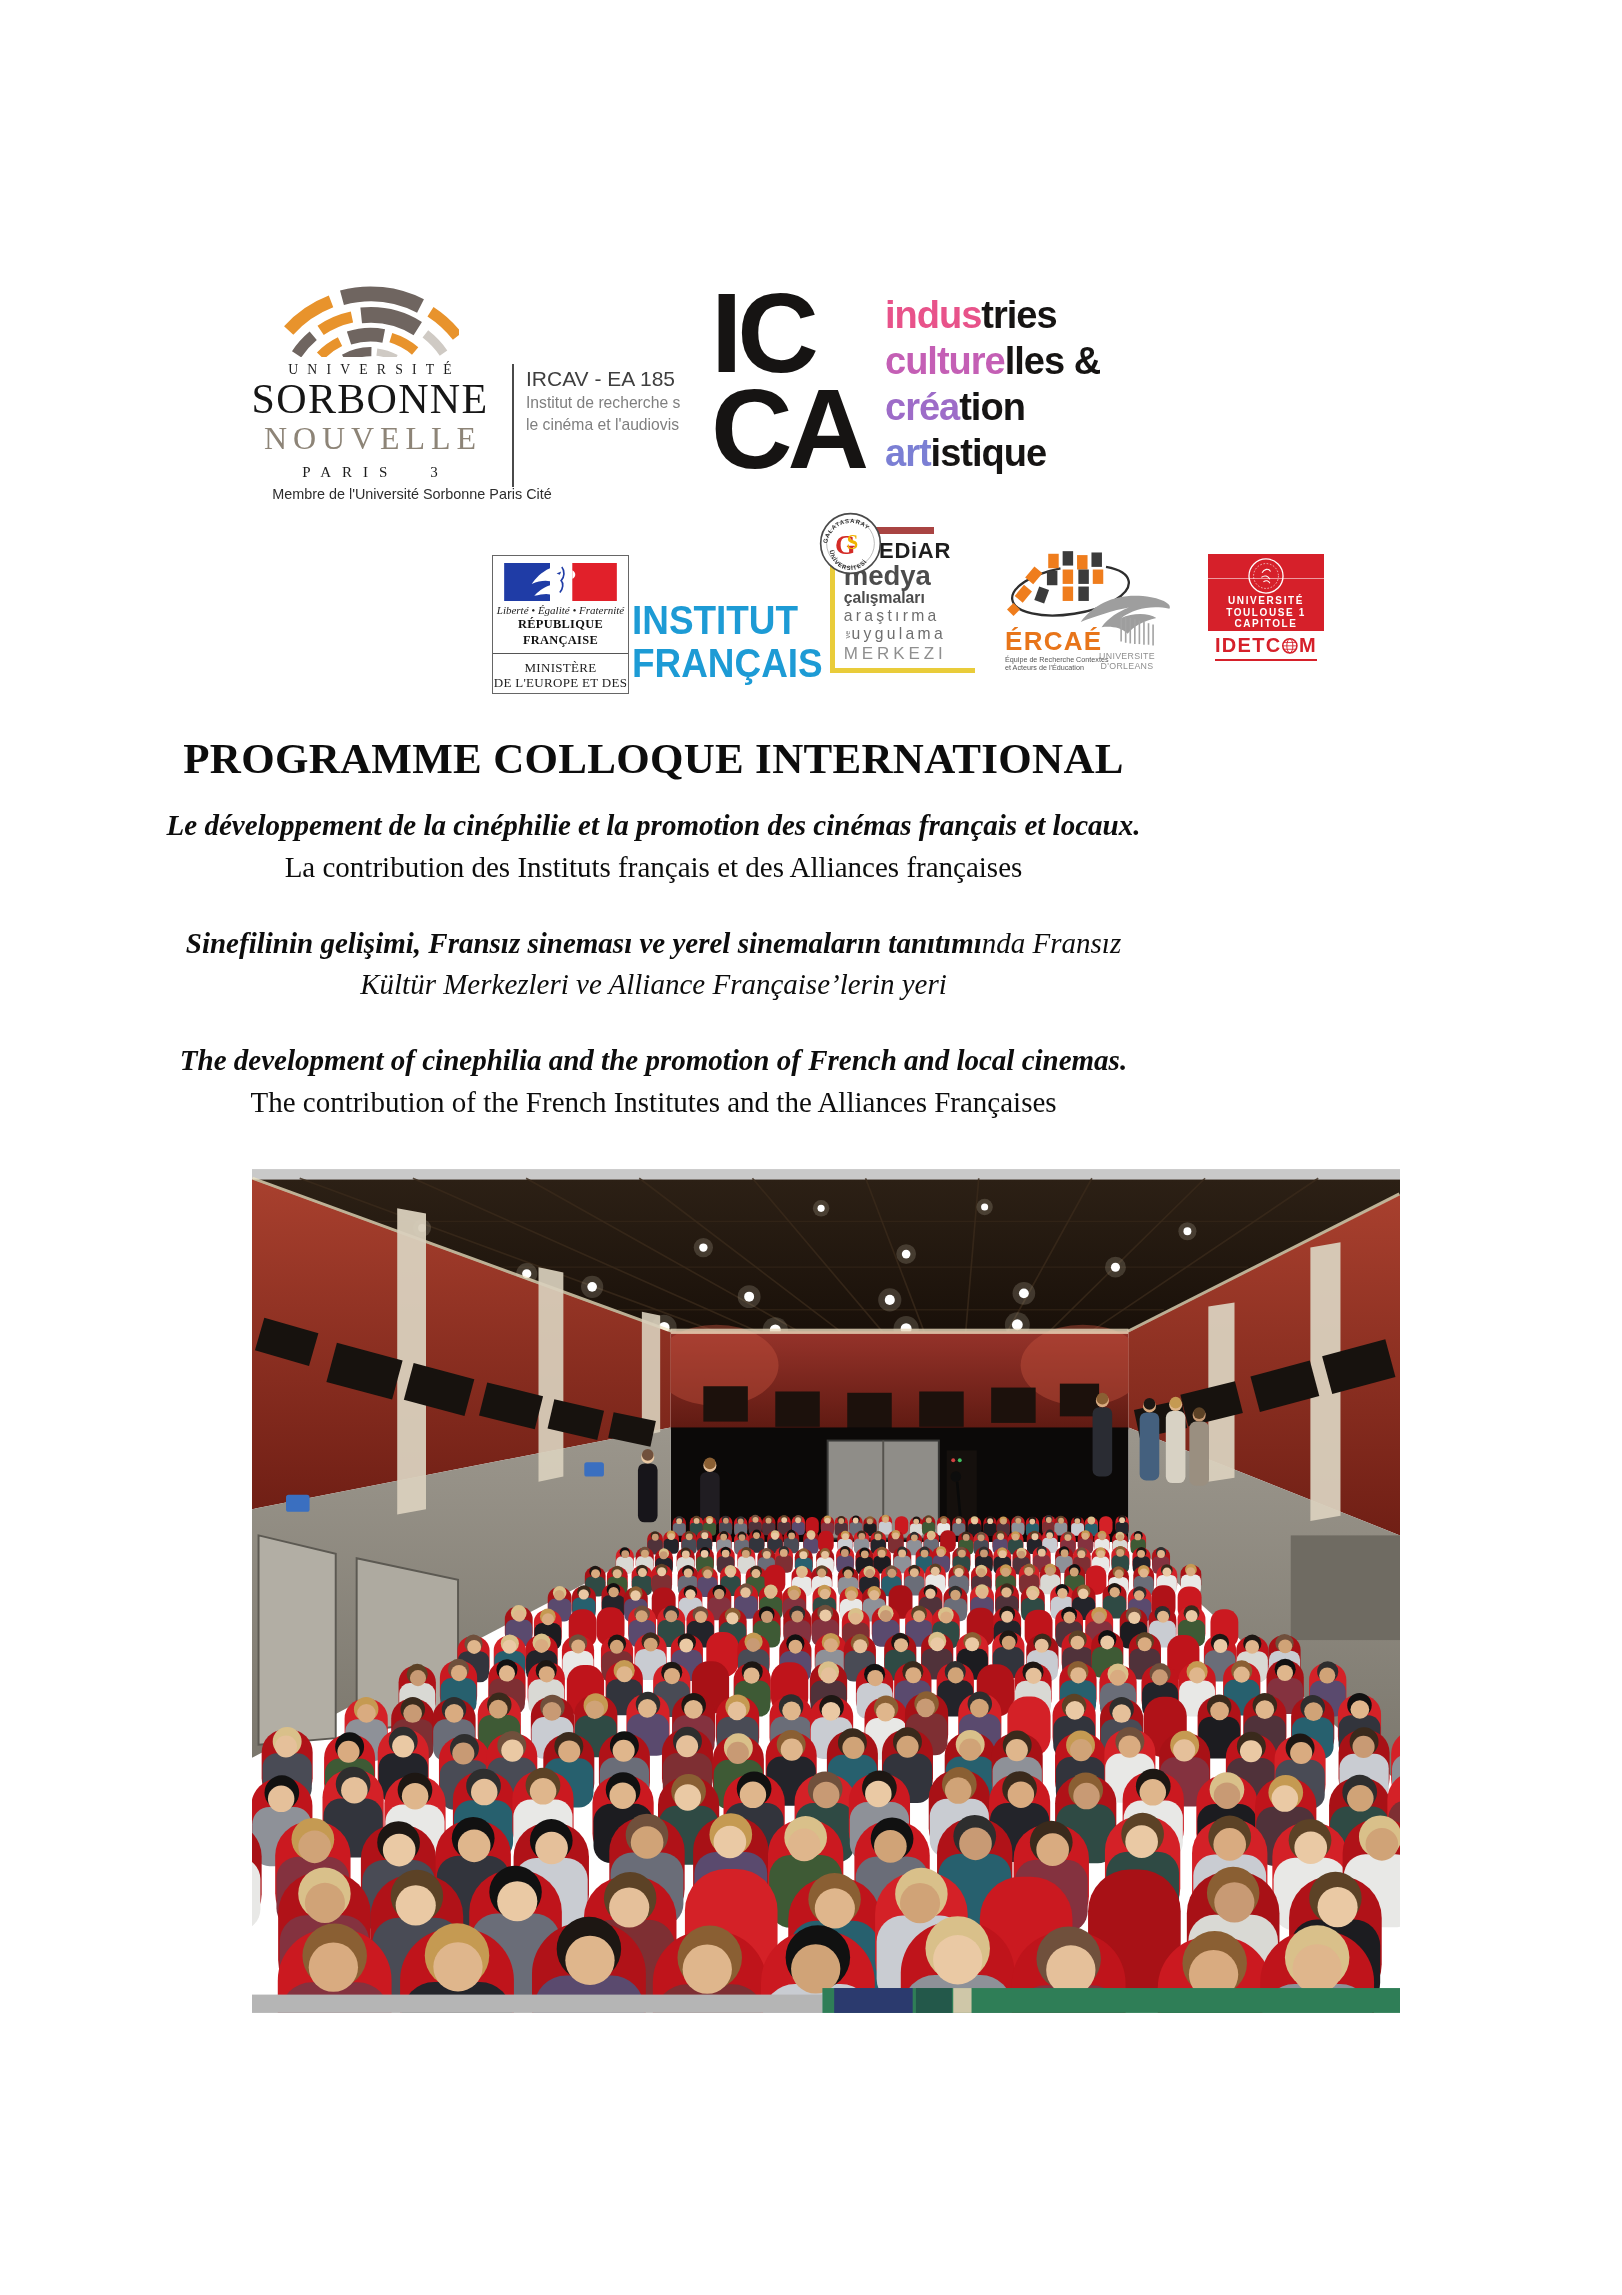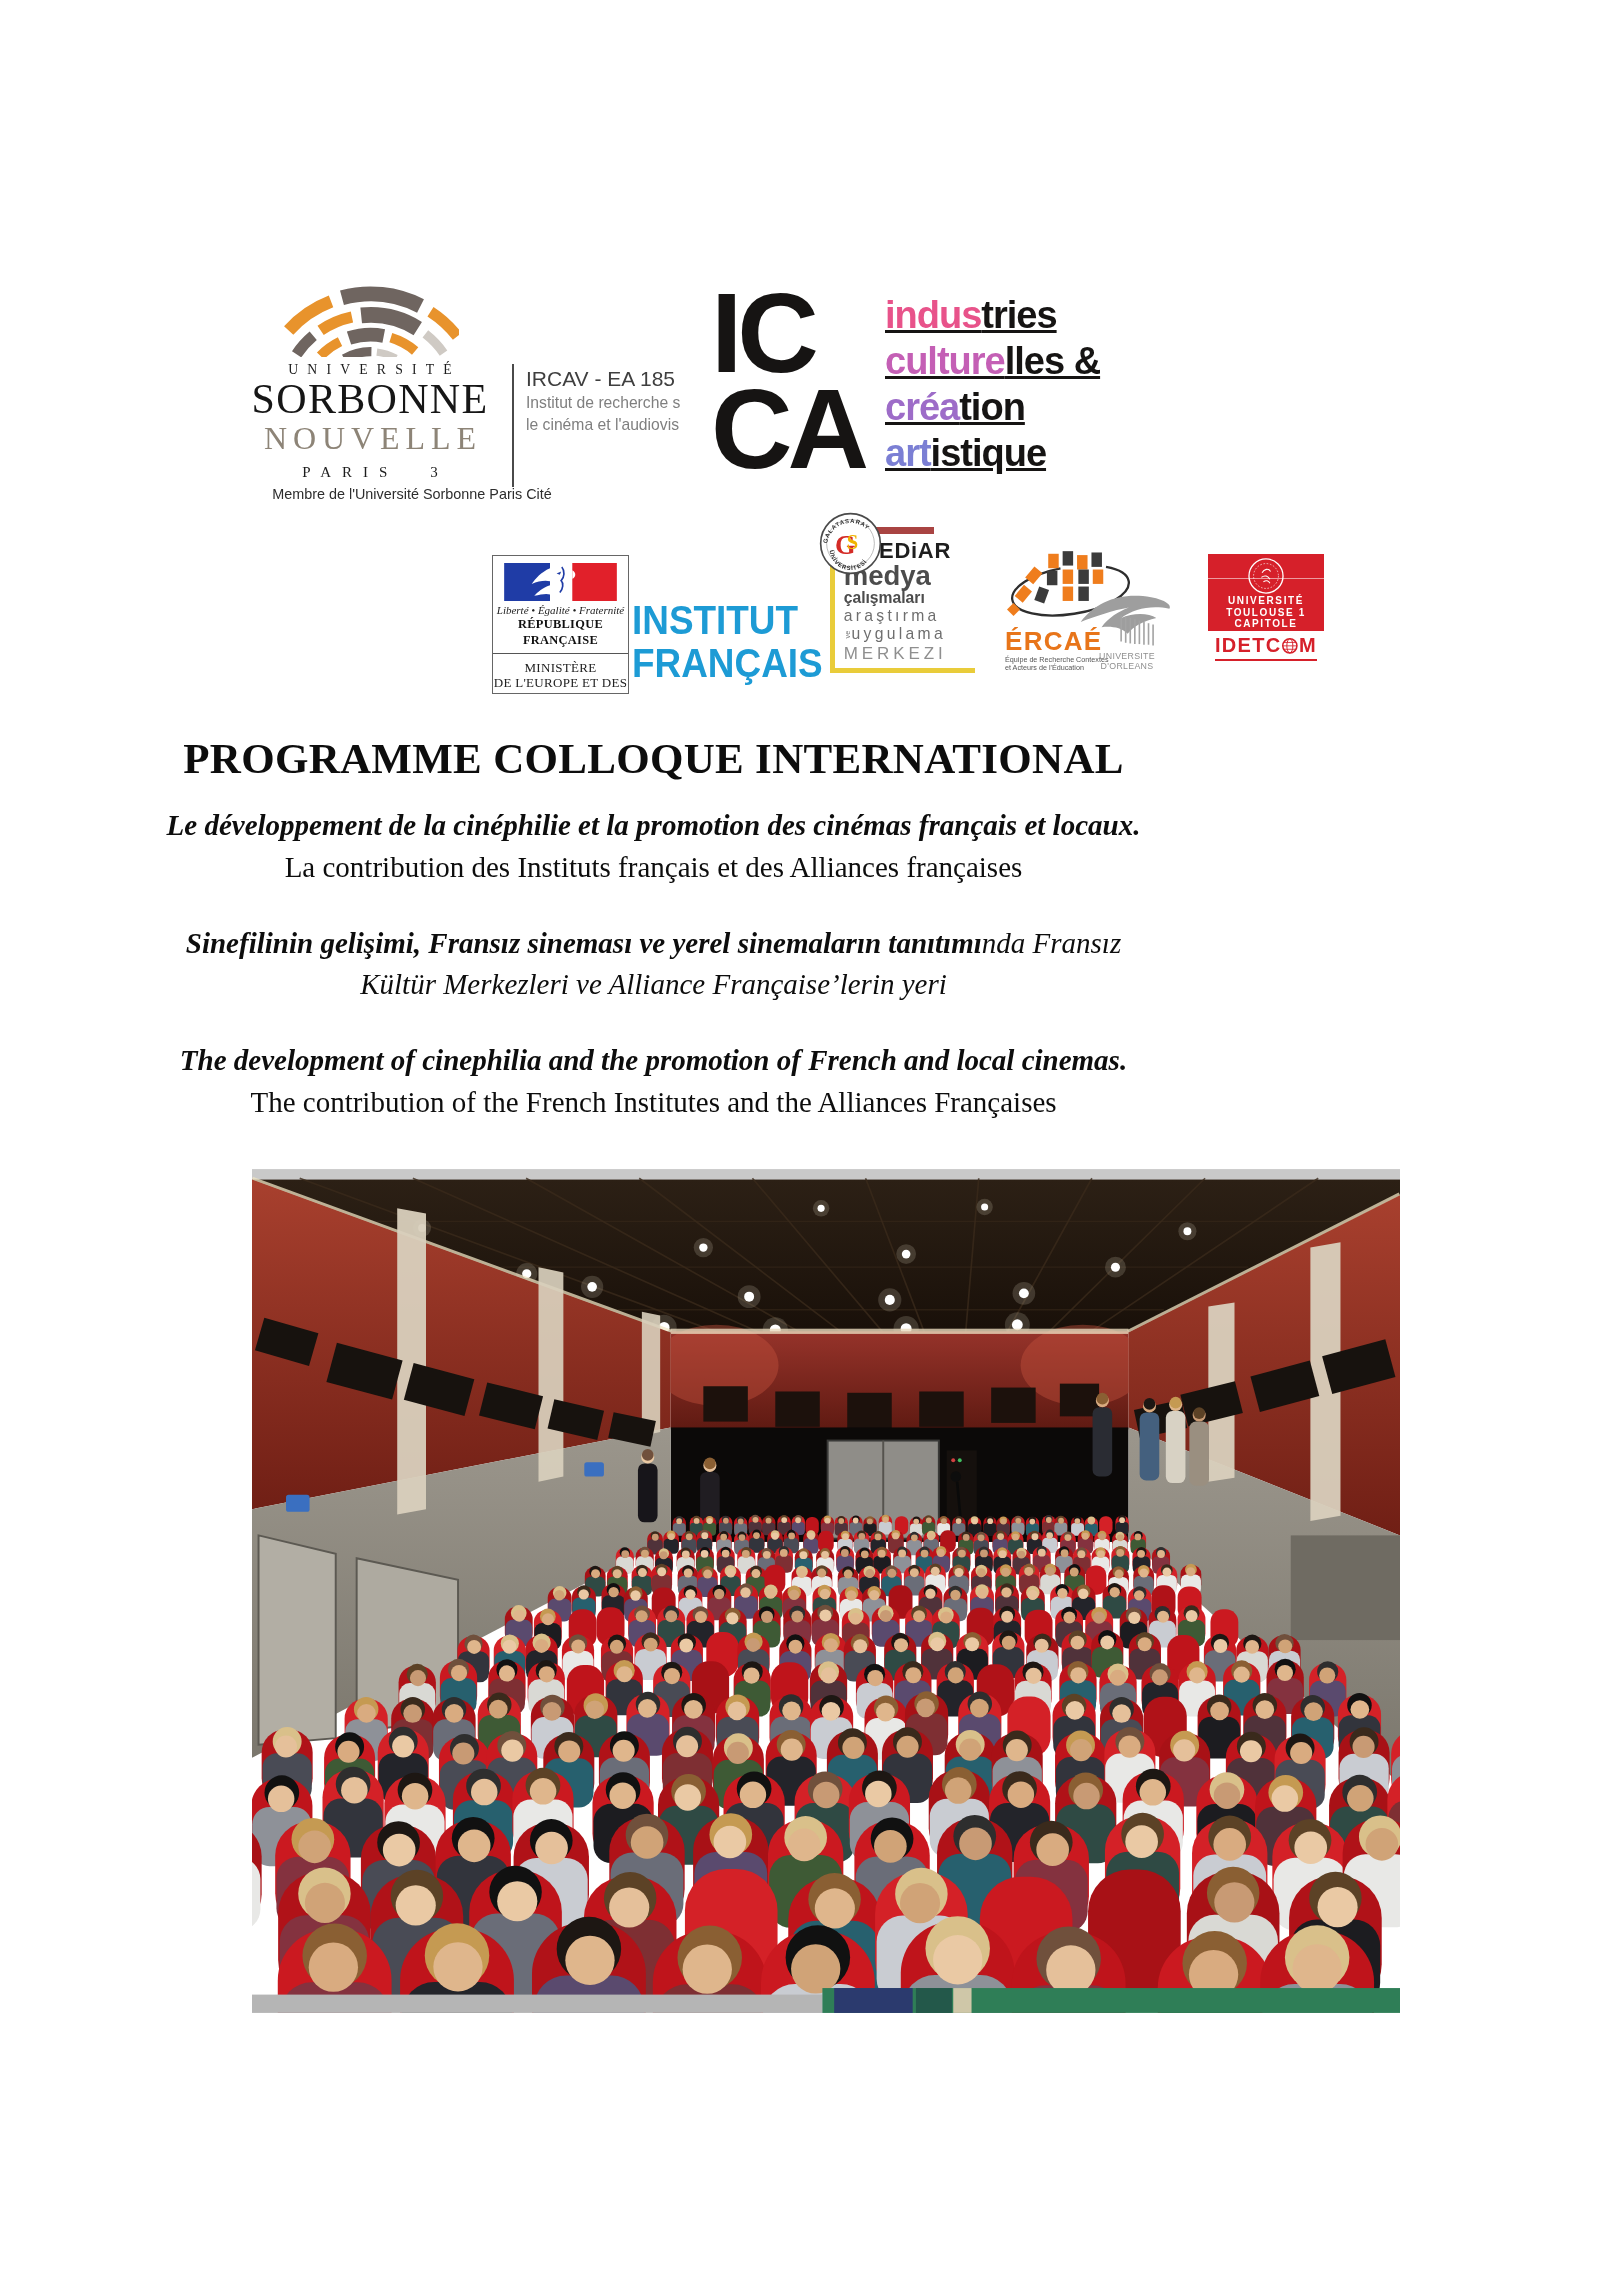--- a/index.html
+++ b/index.html
@@ -18,21 +18,21 @@
   .s-membre{left:258px;top:486px;width:308px;text-align:center;font-size:14.4px;color:#2d2d2d;}
   .ircav-div{left:512px;top:364px;width:2px;height:123px;background:#4a4a4a;}
   .ircav{left:526px;top:366px;width:178px;overflow:hidden;white-space:nowrap;}
   .ircav-l1{font-size:21px;line-height:26px;color:#3f3f3f;}
   .ircav-l23{font-size:15.7px;line-height:21.6px;color:#7f7f7f;}
 
   
   .icca-mono{left:711px;top:285px;font-family:"Liberation Sans",sans-serif;font-weight:800;
              font-size:113px;line-height:96px;letter-spacing:-5.2px;color:#161413;}
   .icca-lines{left:885px;top:292px;font-family:"Liberation Sans",sans-serif;font-weight:800;
-              font-size:38px;line-height:46px;letter-spacing:-1px;color:#161413;text-decoration:underline;}
+              font-size:38px;line-height:46px;letter-spacing:-1px;color:#161413;}
 
   
   .rf{left:492px;top:555px;width:135px;height:137px;border:1px solid #666;text-align:center;
       font-family:"Liberation Serif",serif;overflow:hidden;}
   .rf-flag{display:block;margin:6.5px auto 3.3px auto;}
   .rf-motto{font-size:11px;font-style:italic;line-height:13px;color:#222;}
   .rf-name{font-size:12.4px;font-weight:bold;line-height:15.7px;letter-spacing:0.3px;color:#111;}
   .rf-min{margin-top:4.6px;border-top:1px solid #555;padding-top:5.9px;font-size:13px;line-height:15px;
           letter-spacing:0.3px;color:#222;}
   .institut{left:632px;top:599px;font-family:"Liberation Sans",sans-serif;font-weight:700;

